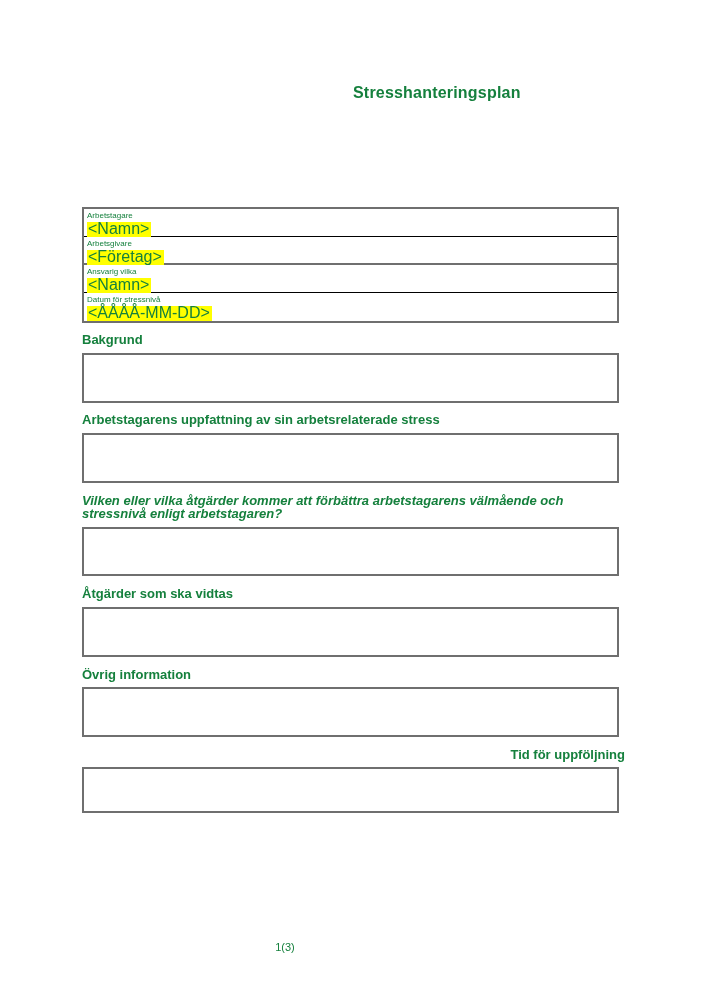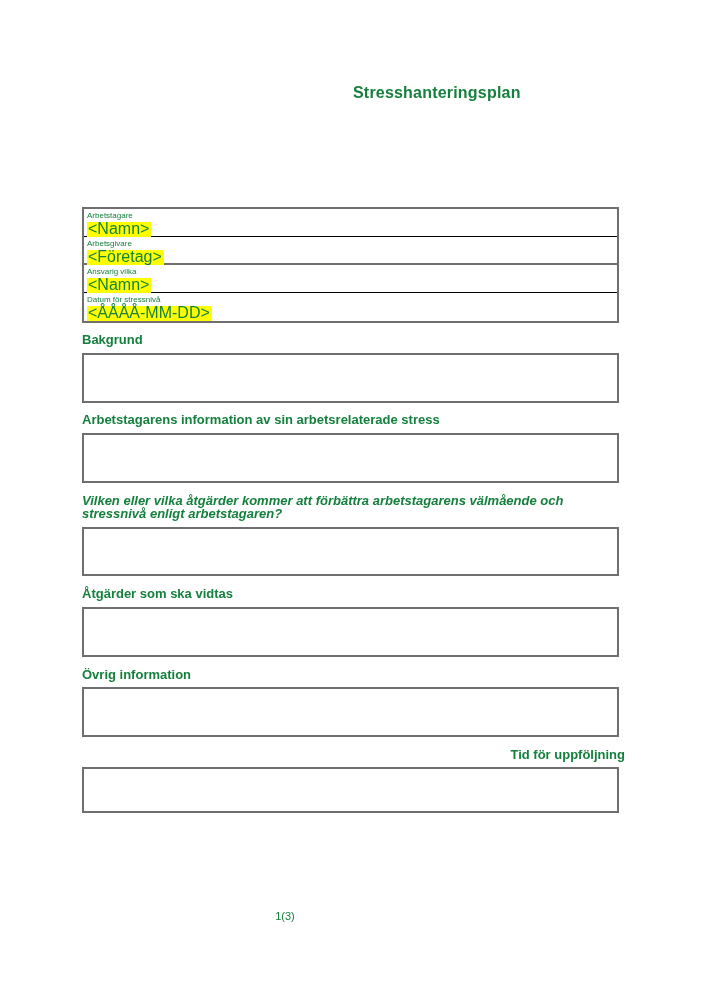--- a/index.html
+++ b/index.html
@@ -29,21 +29,21 @@
     font-size:16px; line-height:14px; background:#ffff00;
   }
   
   .section { position:absolute; left:82px; width:543px; }
   .section-heading { font-size:13px; font-weight:bold; line-height:13px; margin:0; }
   .answer-box {
     position:absolute; left:0; width:537px; box-sizing:border-box;
     border:2px solid #6f6f6f; background:#ffffff;
   }
   .footer {
-    position:absolute; top:910px; left:0; width:570px;
+    position:absolute; top:941px; left:0; width:570px;
     text-align:center; font-size:11px;
   }
 </style>
 </head>
 <body>
 
 <div class="page">
 
   <h1 class="doc-title">Stresshanteringsplan</h1>
 
@@ -65,21 +65,21 @@
       <span class="info-value">&lt;ÅÅÅÅ-MM-DD&gt;</span>
     </div>
   </div>
 
   <div class="section" style="top:333px;">
     <div class="section-heading">Bakgrund</div>
     <div class="answer-box" style="top:20px; height:50px;"></div>
   </div>
 
   <div class="section" style="top:413px;">
-    <div class="section-heading">Arbetstagarens information av sin arbetsrelaterade stress</div>
+    <div class="section-heading">Arbetstagarens uppfattning av sin arbetsrelaterade stress</div>
     <div class="answer-box" style="top:20px; height:50px;"></div>
   </div>
 
   <div class="section" style="top:494px;font-style:italic;">
     <div class="section-heading">Vilken eller vilka åtgärder kommer att förbättra arbetstagarens välmående och stressnivå enligt arbetstagaren?</div>
     <div class="answer-box" style="top:33px; height:49px;"></div>
   </div>
 
   <div class="section" style="top:668px;">
     <div class="section-heading">Övrig information</div>

